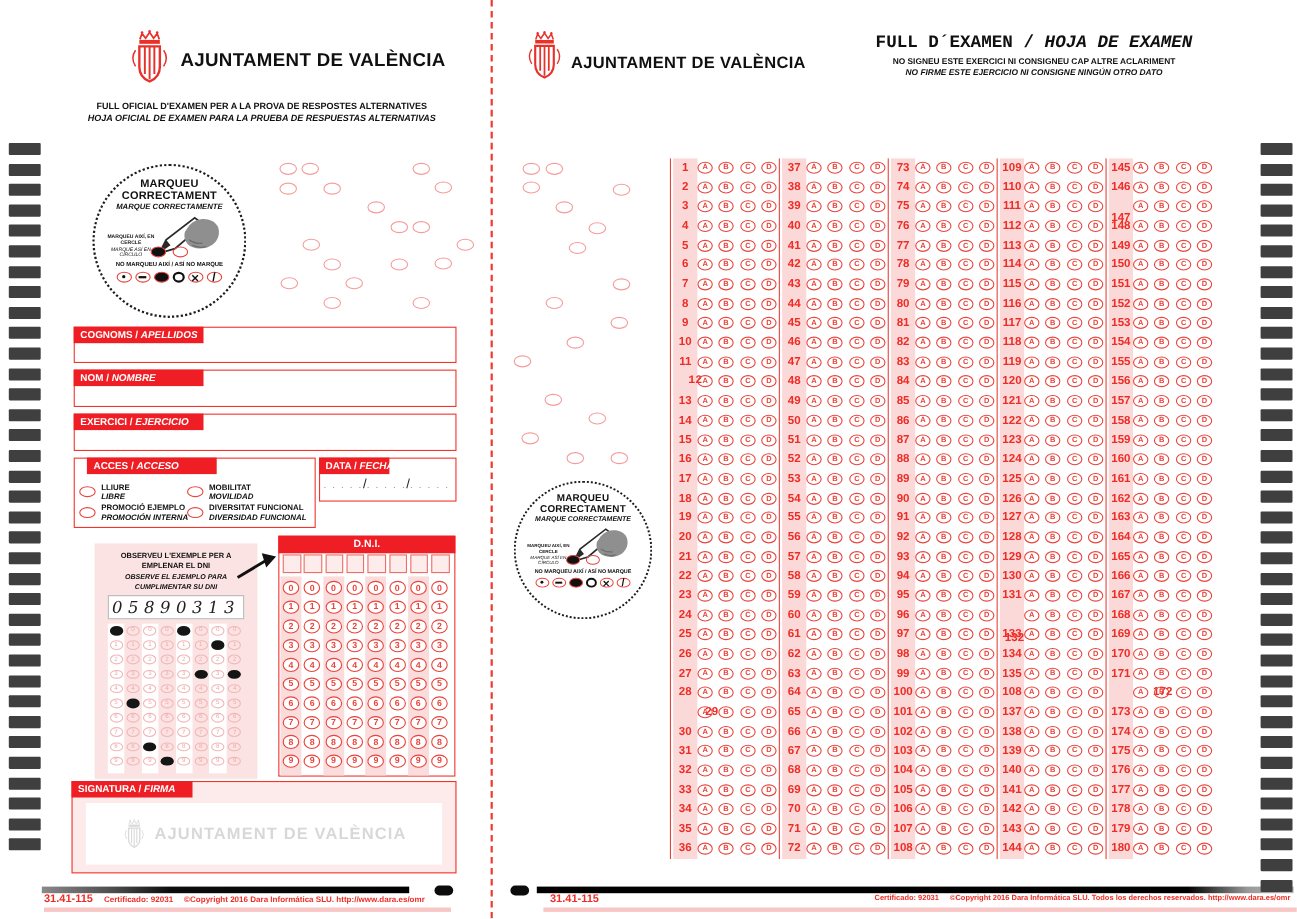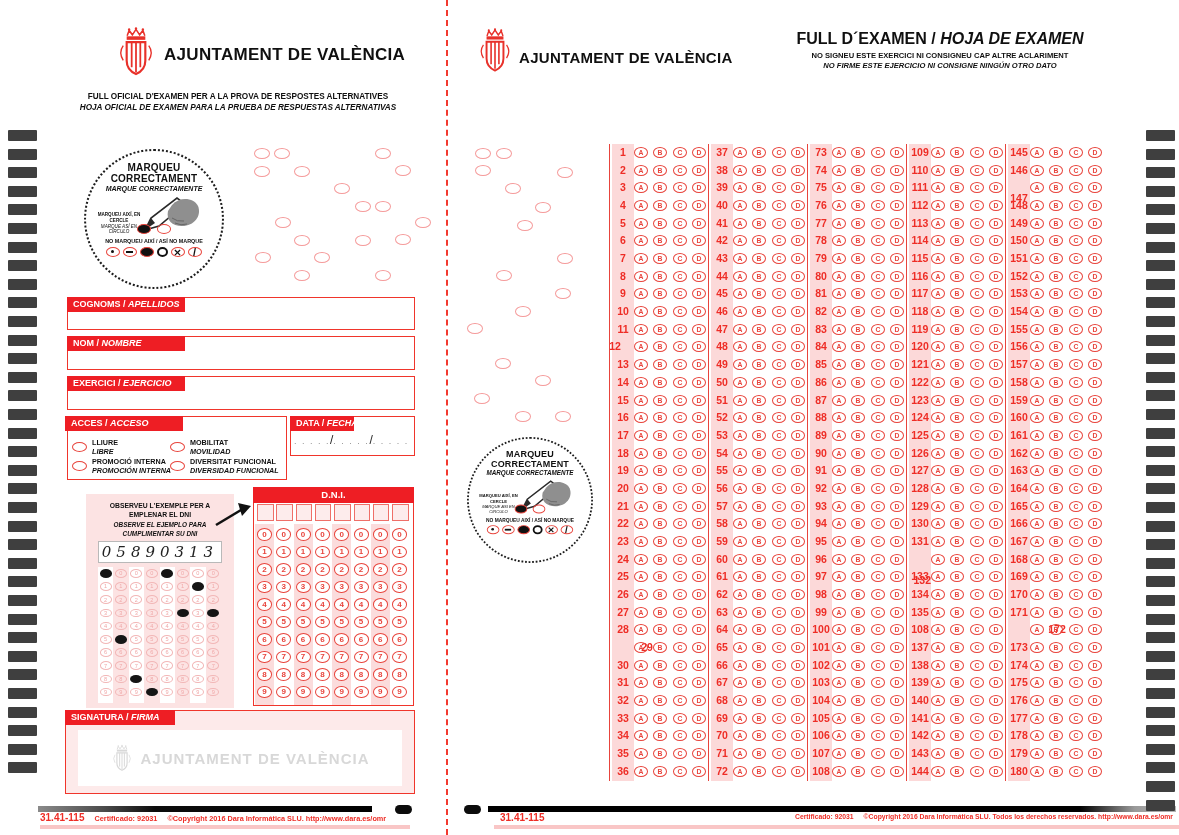--- a/index.html
+++ b/index.html
@@ -44,21 +44,21 @@
         display:flex;align-items:center;justify-content:center;box-sizing:border-box;background:#fff;}
   
   .astripe{position:absolute;background:#fcd9d9;}
   .asep{position:absolute;border-left:1.6px solid #e8443c;}
   .qnum{position:absolute;color:#ee2d26;font-size:10.5px;font-weight:bold;text-align:center;line-height:11px;}
   .abub{position:absolute;border:1.3px solid #e8443c;border-radius:50%;color:#e8443c;font-size:6.8px;font-weight:bold;
         display:flex;align-items:center;justify-content:center;box-sizing:border-box;}
   .respbar{position:absolute;left:604px;top:104px;width:512px;height:28px;background:#f9a1a1;display:flex;
            align-items:center;justify-content:center;font-size:16.5px;font-weight:bold;letter-spacing:4px;color:#161616;white-space:nowrap;}
   .rhead{position:absolute;left:785px;top:30px;width:310px;text-align:center;}
-  .rh1{font-size:16px;font-weight:bold;white-space:nowrap;}
+  .rh1{font-size:16px;font-weight:bold;white-space:nowrap;font-family:Liberation Mono, monospace;}
   .rh2{font-size:7.6px;font-weight:bold;margin-top:3px;white-space:nowrap;}
   .rh3{font-size:7.6px;font-weight:bold;font-style:italic;margin-top:1px;white-space:nowrap;}
   
   .mq{position:absolute;width:140px;height:140px;border:2.2px dotted #1c1c1c;border-radius:50%;background:#fff;z-index:2;box-sizing:border-box;}
   .mq.small{transform:scale(0.9);transform-origin:top left;}
   .mqt1{position:absolute;top:12px;width:100%;text-align:center;font-size:10px;font-weight:bold;line-height:10.5px;letter-spacing:.2px;}
   .mqsub{position:absolute;top:34px;width:100%;text-align:center;font-size:7px;font-style:italic;font-weight:bold;}
   .mqhand{position:absolute;left:56px;top:42px;}
   .mqhow{position:absolute;left:4px;top:61px;width:58px;text-align:center;font-size:4.6px;line-height:5.8px;font-weight:bold;}
   .mqhow .it{font-weight:normal;display:block;}
@@ -137,27 +137,27 @@
   <div class="fbox" style="left:67px;top:297px;width:348px;height:33px"></div>
   <div class="tab" style="left:67px;top:297px;width:118px"><span>COGNOMS /</span> <span class="it">APELLIDOS</span></div>
 
   <div class="fbox" style="left:67px;top:336px;width:348px;height:34px"></div>
   <div class="tab" style="left:67px;top:336px;width:118px"><span>NOM /</span> <span class="it">NOMBRE</span></div>
 
   <div class="fbox" style="left:67px;top:376px;width:348px;height:34px"></div>
   <div class="tab" style="left:67px;top:376px;width:118px"><span>EXERCICI /</span> <span class="it">EJERCICIO</span></div>
 
   <div class="fbox" style="left:67px;top:416px;width:220px;height:64px"></div>
-  <div class="tab" style="left:65px;top:416px;width:118px"><span>ACCES /</span> <span class="it">ACCESO</span></div>
+  <div class="tab" style="left:79px;top:416px;width:118px"><span>ACCES /</span> <span class="it">ACCESO</span></div>
   <div class="accbub" style="left:72px;top:442px"></div>
   <div class="acclab" style="left:92px;top:439px"><span>LLIURE</span><br><span class="it">LIBRE</span></div>
   <div class="accbub" style="left:170px;top:442px"></div>
   <div class="acclab" style="left:190px;top:439px"><span>MOBILITAT</span><br><span class="it">MOVILIDAD</span></div>
   <div class="accbub" style="left:72px;top:461px"></div>
-  <div class="acclab" style="left:92px;top:458px"><span>PROMOCIÓ INTERNA</span><br><span class="it">PROMOCIÓN INTERNA</span></div>
+  <div class="acclab" style="left:92px;top:458px"><span>PROMOCIÓ EJEMPLO</span><br><span class="it">PROMOCIÓN INTERNA</span></div>
   <div class="accbub" style="left:170px;top:461px"></div>
   <div class="acclab" style="left:190px;top:458px"><span>DIVERSITAT FUNCIONAL</span><br><span class="it">DIVERSIDAD FUNCIONAL</span></div>
 
   <div class="fbox" style="left:290px;top:416px;width:125px;height:40px"></div>
   <div class="tab" style="left:290px;top:416px;width:64px"><span>DATA /</span> <span class="it">FECHA</span></div>
   <div class="datadots">
     <span>. . . . .</span><span class="dsl">/</span><span>. . . . .</span><span class="dsl">/</span><span>. . . . .</span>
   </div>
 
   <div class="exbox"></div>
@@ -374,21 +374,21 @@
     <div class="qnum" style="left: 612px; top: 306.12px; width: 22px; height: 11px;">10</div>
     <div class="abub" style="left: 634px; top: 306.12px; width: 14px; height: 11px;">A</div>
     <div class="abub" style="left: 653px; top: 306.12px; width: 14px; height: 11px;">B</div>
     <div class="abub" style="left: 673px; top: 306.12px; width: 14px; height: 11px;">C</div>
     <div class="abub" style="left: 692px; top: 306.12px; width: 14px; height: 11px;">D</div>
     <div class="qnum" style="left: 612px; top: 323.8px; width: 22px; height: 11px;">11</div>
     <div class="abub" style="left: 634px; top: 323.8px; width: 14px; height: 11px;">A</div>
     <div class="abub" style="left: 653px; top: 323.8px; width: 14px; height: 11px;">B</div>
     <div class="abub" style="left: 673px; top: 323.8px; width: 14px; height: 11px;">C</div>
     <div class="abub" style="left: 692px; top: 323.8px; width: 14px; height: 11px;">D</div>
-    <div class="qnum" style="left: 604px; top: 341.48px; width: 22px; height: 11px;">12</div>
+    <div class="qnum" style="left: 621px; top: 341.48px; width: 22px; height: 11px; font-family: Liberation Mono, monospace;">12</div>
     <div class="abub" style="left: 634px; top: 341.48px; width: 14px; height: 11px;">A</div>
     <div class="abub" style="left: 653px; top: 341.48px; width: 14px; height: 11px;">B</div>
     <div class="abub" style="left: 673px; top: 341.48px; width: 14px; height: 11px;">C</div>
     <div class="abub" style="left: 692px; top: 341.48px; width: 14px; height: 11px;">D</div>
     <div class="qnum" style="left: 612px; top: 359.16px; width: 22px; height: 11px;">13</div>
     <div class="abub" style="left: 634px; top: 359.16px; width: 14px; height: 11px;">A</div>
     <div class="abub" style="left: 653px; top: 359.16px; width: 14px; height: 11px;">B</div>
     <div class="abub" style="left: 673px; top: 359.16px; width: 14px; height: 11px;">C</div>
     <div class="abub" style="left: 692px; top: 359.16px; width: 14px; height: 11px;">D</div>
     <div class="qnum" style="left: 612px; top: 376.84px; width: 22px; height: 11px;">14</div>

